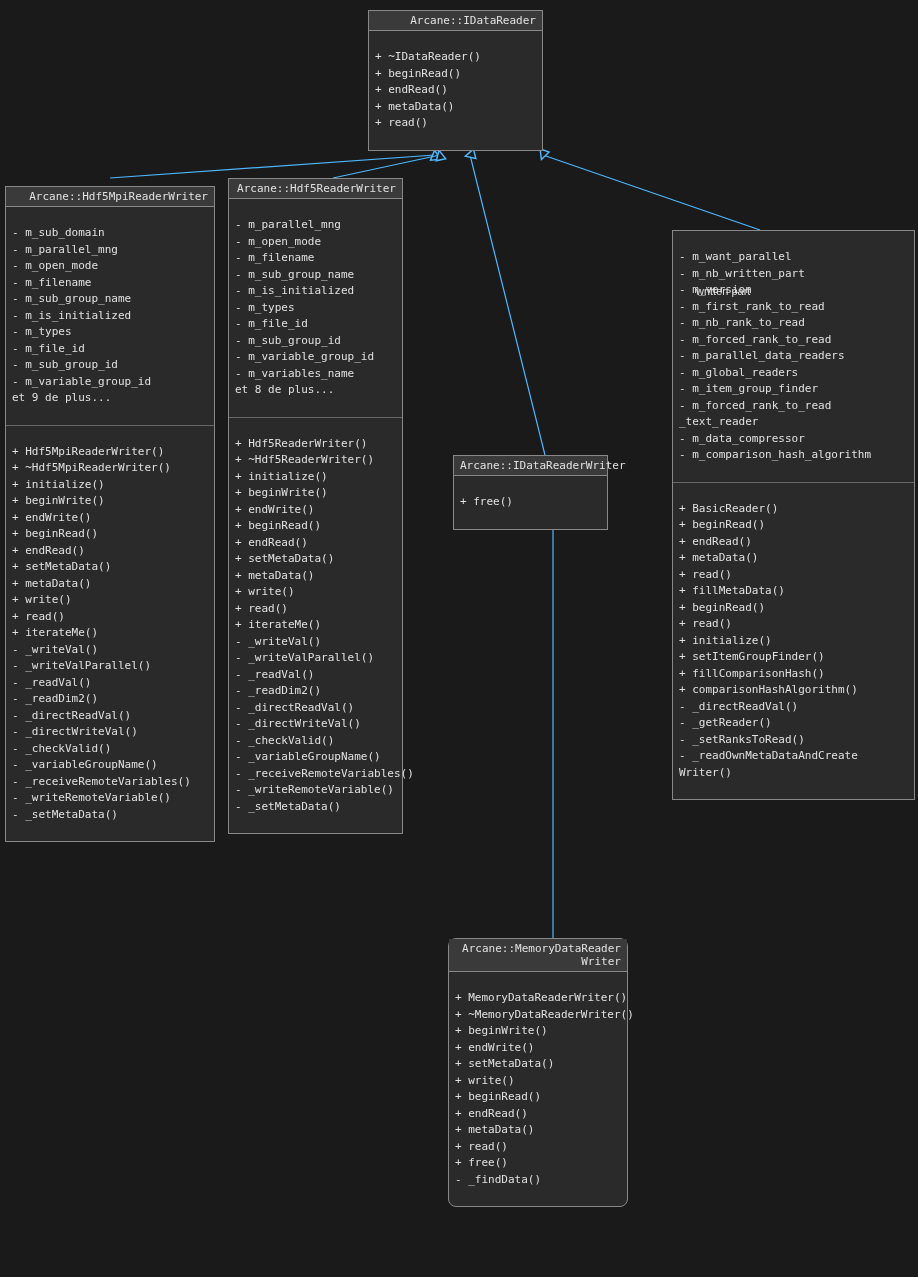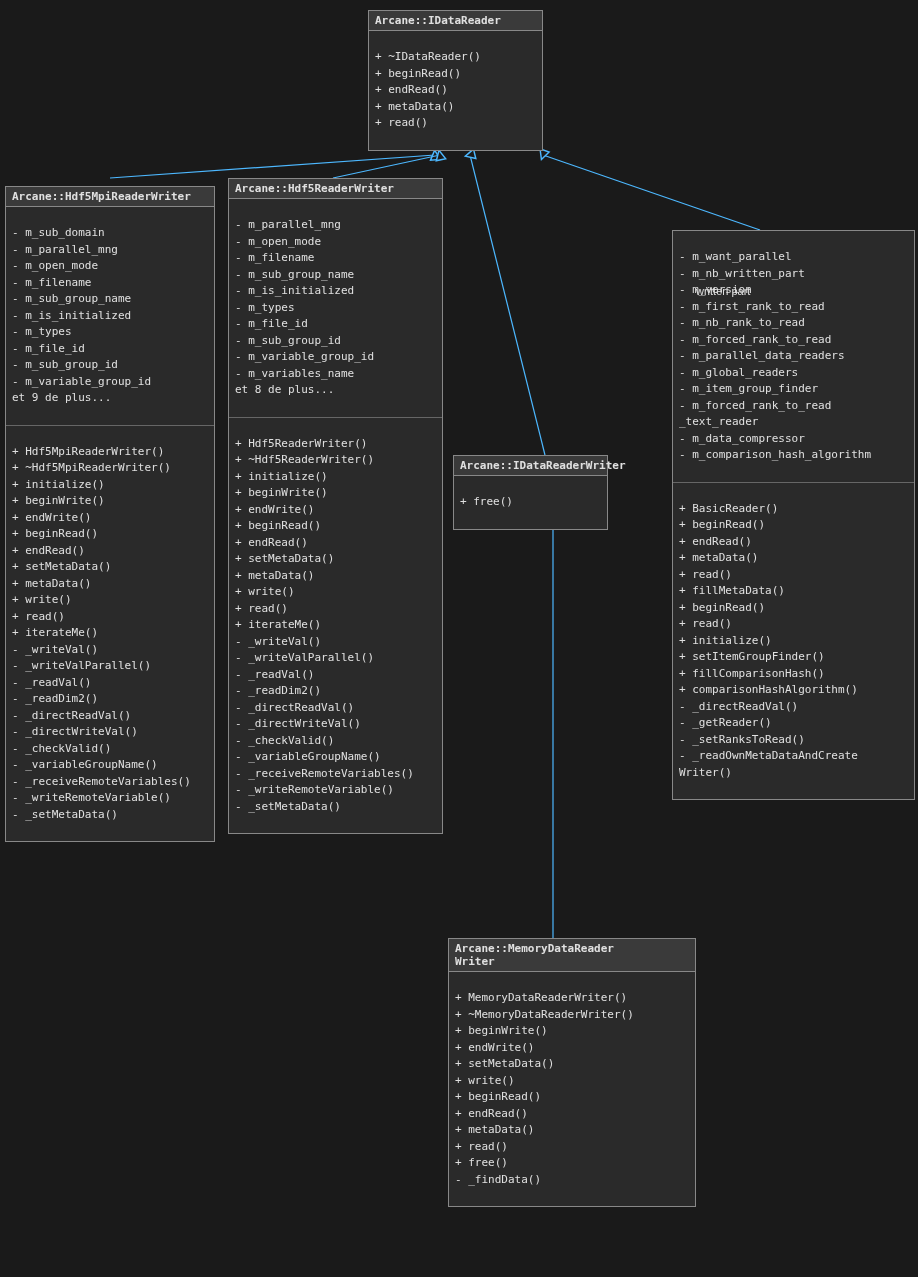--- a/index.html
+++ b/index.html
@@ -15,22 +15,22 @@
     .uml-box {
       position: absolute;
       background: #2a2a2a;
       border: 1px solid #888;
       color: #e0e0e0;
     }
     .uml-box .title {
       background: #3a3a3a;
       border-bottom: 1px solid #888;
       padding: 3px 6px;
-      text-align: left;
-      font-weight: bold;
+      text-align: right;
+      font-weight: normal;
       white-space: nowrap;
     }
     .uml-box .section {
       border-bottom: 1px solid #666;
       padding: 18px 6px;
     }
     .uml-box .section:last-child {
       border-bottom: none;
     }
     .uml-box .section div {
@@ -120,21 +120,21 @@
     <div>- _directReadVal()</div>
     <div>- _directWriteVal()</div>
     <div>- _checkValid()</div>
     <div>- _variableGroupName()</div>
     <div>- _receiveRemoteVariables()</div>
     <div>- _writeRemoteVariable()</div>
     <div>- _setMetaData()</div>
   </div>
 </div>
 
-<div class="uml-box" style="left:228px; top:178px; width:215px;">
+<div class="uml-box" style="left:228px; top:178px; width:175px;">
   <div class="title">Arcane::Hdf5ReaderWriter</div>
   <div class="section">
     <div>- m_parallel_mng</div>
     <div>- m_open_mode</div>
     <div>- m_filename</div>
     <div>- m_sub_group_name</div>
     <div>- m_is_initialized</div>
     <div>- m_types</div>
     <div>- m_file_id</div>
     <div>- m_sub_group_id</div>
@@ -206,21 +206,21 @@
   </div>
 </div>
 
 <div class="uml-box" style="left:453px; top:455px; width:155px;">
   <div class="title">Arcane::IDataReaderWriter</div>
   <div class="section">
     <div>+      free()</div>
   </div>
 </div>
 
-<div class="uml-box" style="left:448px; top:938px; width:248px;">
+<div class="uml-box" style="left:448px; top:938px; width:180px;border-radius:8px;">
   <div class="title">Arcane::MemoryDataReader<br>Writer</div>
   <div class="section">
     <div>+ MemoryDataReaderWriter()</div>
     <div>+ ~MemoryDataReaderWriter()</div>
     <div>+ beginWrite()</div>
     <div>+ endWrite()</div>
     <div>+ setMetaData()</div>
     <div>+ write()</div>
     <div>+ beginRead()</div>
     <div>+ endRead()</div>

